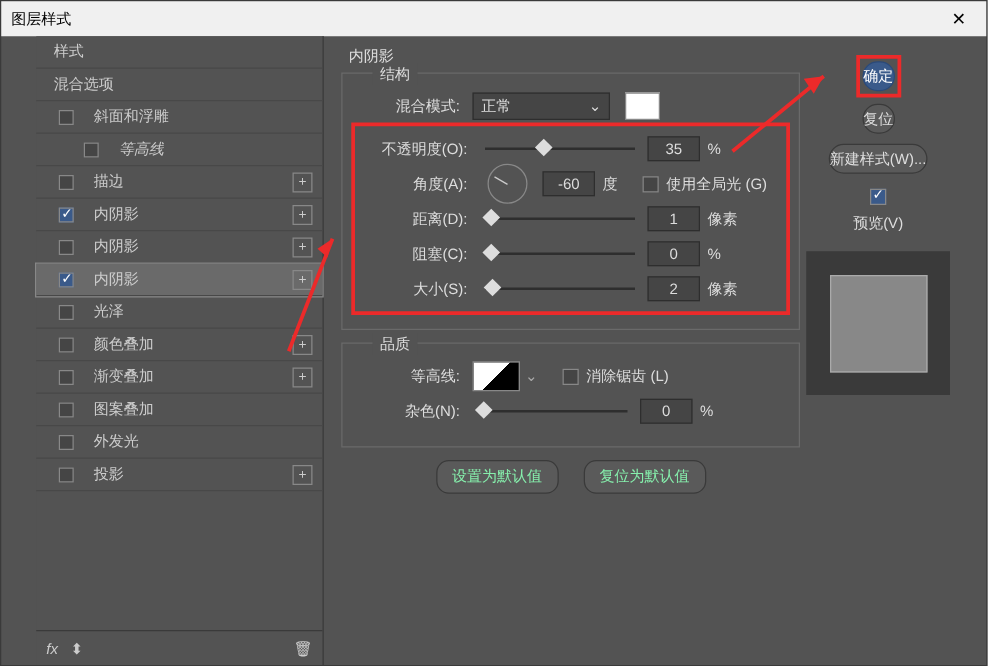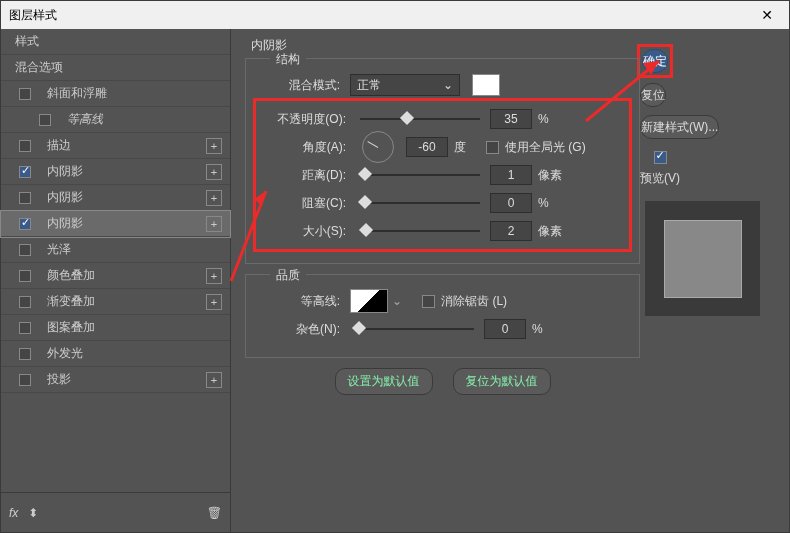--- a/index.html
+++ b/index.html
@@ -1,49 +1,49 @@
 <!DOCTYPE html>
 <html><head>
 <meta charset="utf-8">
 <style>
 * { box-sizing: border-box; margin: 0; padding: 0; font-family: "Microsoft YaHei", sans-serif; }
 body { background: #fff; }
 .dialog { width: 790px; height: 533px; background: #535353; border: 1px solid #3a3a3a; position: relative; }
 .titlebar { height: 28px; background: #f0f0f0; display: flex; align-items: center; padding: 0 8px; font-size: 12px; color: #000; }
 .titlebar .close { margin-left: auto; font-size: 14px; cursor: pointer; padding: 0 8px; }
-.content { display: flex; height: calc(100% - 28px); }
+.content { display: flex; height: calc(100% - 28px); margin-left: 28px; }
 .sidebar { width: 230px; background: #535353; display: flex; flex-direction: column; border-right: 1px solid #3a3a3a; }
 .sidebar-header { padding: 5px 12px; font-size: 12px; color: #ddd; border-bottom: 1px solid #3a3a3a; }
 .style-item { display: flex; align-items: center; height: 26px; padding: 0 8px 0 18px; font-size: 12px; color: #ccc; border-bottom: 1px solid #484848; cursor: pointer; position: relative; }
 .style-item.indent { padding-left: 38px; }
 .style-item input[type=checkbox] { margin-right: 8px; width: 12px; height: 12px; }
 .style-item .plus { margin-left: auto; width: 16px; height: 16px; border: 1px solid #888; display: flex; align-items: center; justify-content: center; font-size: 11px; cursor: pointer; }
 .style-item.selected { background: #6a6a6a; outline: 1px solid #888; }
 .style-item.no-check { padding-left: 14px; }
-.sidebar-footer { margin-top: auto; height: 40px; display: flex; align-items: center; padding: 0 8px; gap: 10px; color: #ccc; font-size: 12px; border-top: 1px solid #3a3a3a; }
+.sidebar-footer { margin-top: auto; height: 28px; display: flex; align-items: center; padding: 0 8px; gap: 10px; color: #ccc; font-size: 12px; border-top: 1px solid #3a3a3a; }
 .sidebar-footer .spacer { flex: 1; }
 .main { flex: 1; padding: 8px 14px; color: #ddd; font-size: 12px; display: flex; }
 .settings { flex: 1; }
 .panel-title { font-size: 12px; margin-bottom: 4px; padding-left: 6px; }
 .fieldset { border: 1px solid #6a6a6a; padding: 12px 10px 14px 10px; margin-bottom: 10px; position: relative; }
 .fieldset-label { position: absolute; top: -8px; left: 24px; background: #535353; padding: 0 6px; font-size: 12px; }
 .row { display: flex; align-items: center; height: 28px; gap: 6px; }
 .row .label { width: 88px; text-align: right; padding-right: 4px; }
 .select { background: #454545; border: 1px solid #2e2e2e; color: #ddd; height: 22px; width: 110px; padding: 0 6px; display: flex; align-items: center; justify-content: space-between; font-size: 12px; }
 .swatch { width: 28px; height: 22px; background: #fff; border: 1px solid #888; margin-left: 6px; }
 .slider { flex: 1; height: 2px; background: #2e2e2e; position: relative; margin: 0 4px; max-width: 120px; }
 .slider .thumb { position: absolute; top: -5px; width: 10px; height: 10px; background: #ddd; transform: rotate(45deg); }
 .num-input { width: 42px; height: 20px; background: #454545; border: 1px solid #2e2e2e; color: #ddd; text-align: center; font-size: 12px; }
 .unit { min-width: 26px; }
 .angle-dial { width: 32px; height: 32px; border: 1px solid #888; border-radius: 50%; position: relative; margin: 0 6px; }
 .angle-dial::after { content: ''; position: absolute; width: 12px; height: 1px; background: #ccc; top: 50%; left: 50%; transform-origin: left center; transform: rotate(-150deg); }
 .contour { width: 38px; height: 24px; background: linear-gradient(135deg, #fff 50%, #000 50%); border: 1px solid #888; }
 .btn-row { display: flex; gap: 20px; justify-content: center; margin-top: 8px; }
 .btn { background: #5a5a5a; border: 1px solid #3a3a3a; color: #86efac; padding: 4px 12px; font-size: 12px; cursor: pointer; border-radius: 10px; }
-.right-col { width: 135px; padding: 10px 10px 0 0; display: flex; flex-direction: column; gap: 8px; align-items: flex-start; }
+.right-col { width: 135px; padding: 10px 10px 0 0; display: flex; flex-direction: column; gap: 8px; align-items: center; }
 .action-btn { background: #5a5a5a; border: 1px solid #3a3a3a; color: #ddd; height: 24px; font-size: 12px; border-radius: 12px; cursor: pointer; display:flex; align-items:center; justify-content:center; }
 .action-btn.primary { background: #3a5a8a; border-color: #2a4a7a; color:#fff; }
 .preview-chk { display: flex; align-items: center; justify-content: center; gap: 6px; color: #ddd; font-size: 12px; margin-top: 4px; flex-direction: column; }
 .preview-box { width: 115px; height: 115px; background: #3a3a3a; margin: 6px auto 0 auto; display: flex; align-items: center; justify-content: center; }
 .preview-inner { width: 78px; height: 78px; background: #888; border: 1px solid #aaa; }
 .redbox { outline: 3px solid #ec2a2a; }
 .arrow { position: absolute; pointer-events: none; }
 .cb { appearance:none; width:13px; height:13px; border:1px solid #888; background:#454545; position:relative; }
 .cb:checked { background:#3a5a8a; }
 .cb:checked::after { content:'✓'; color:#fff; position:absolute; top:-3px; left:1px; font-size:11px; }

